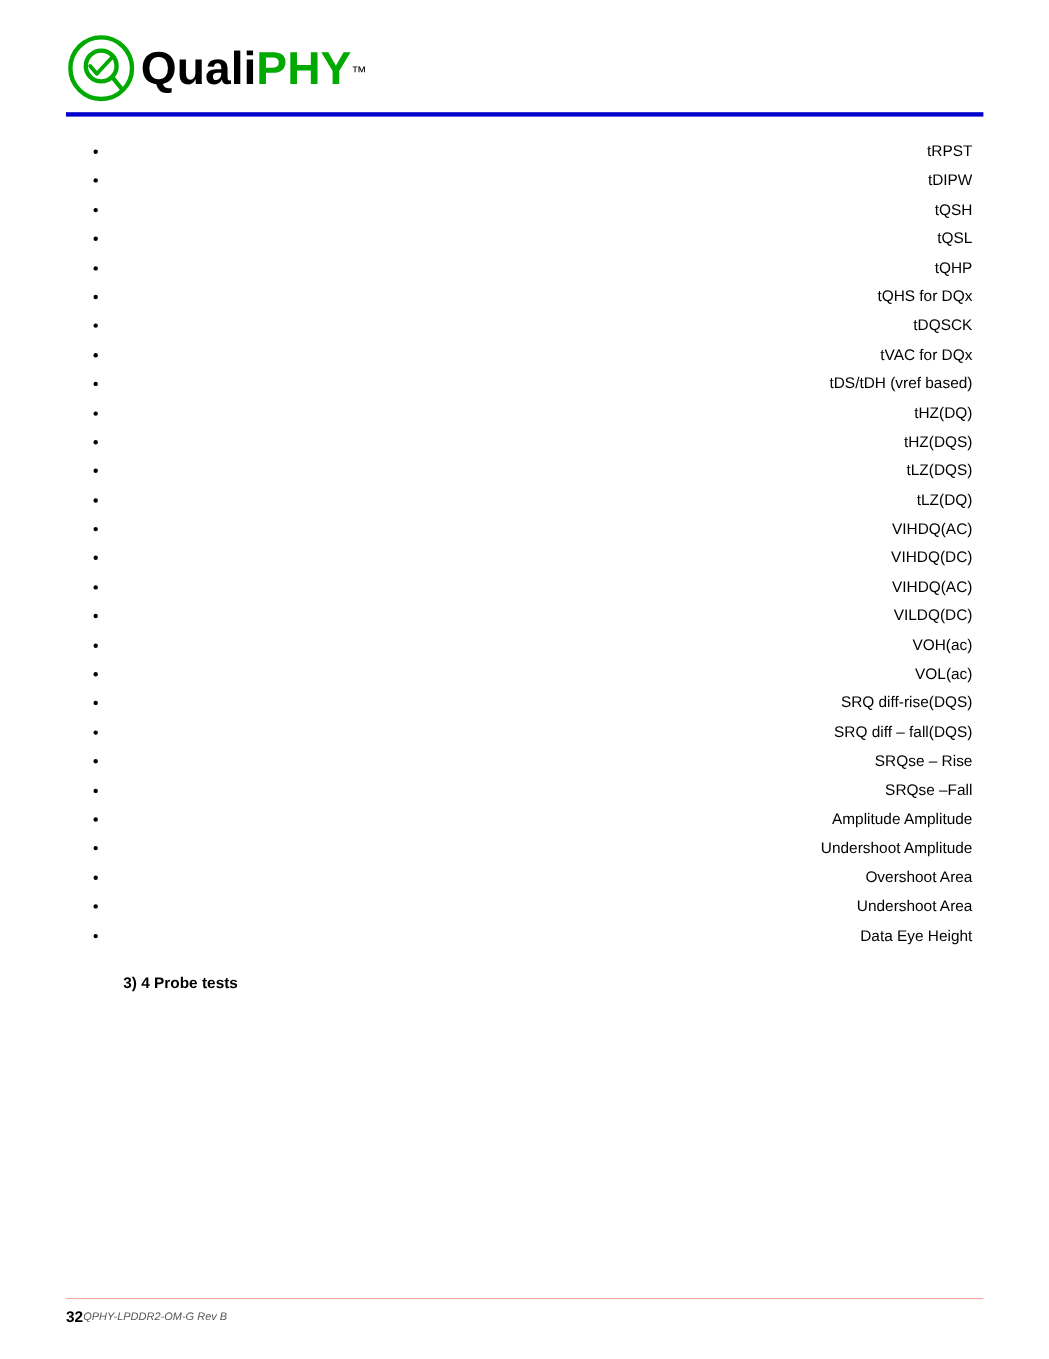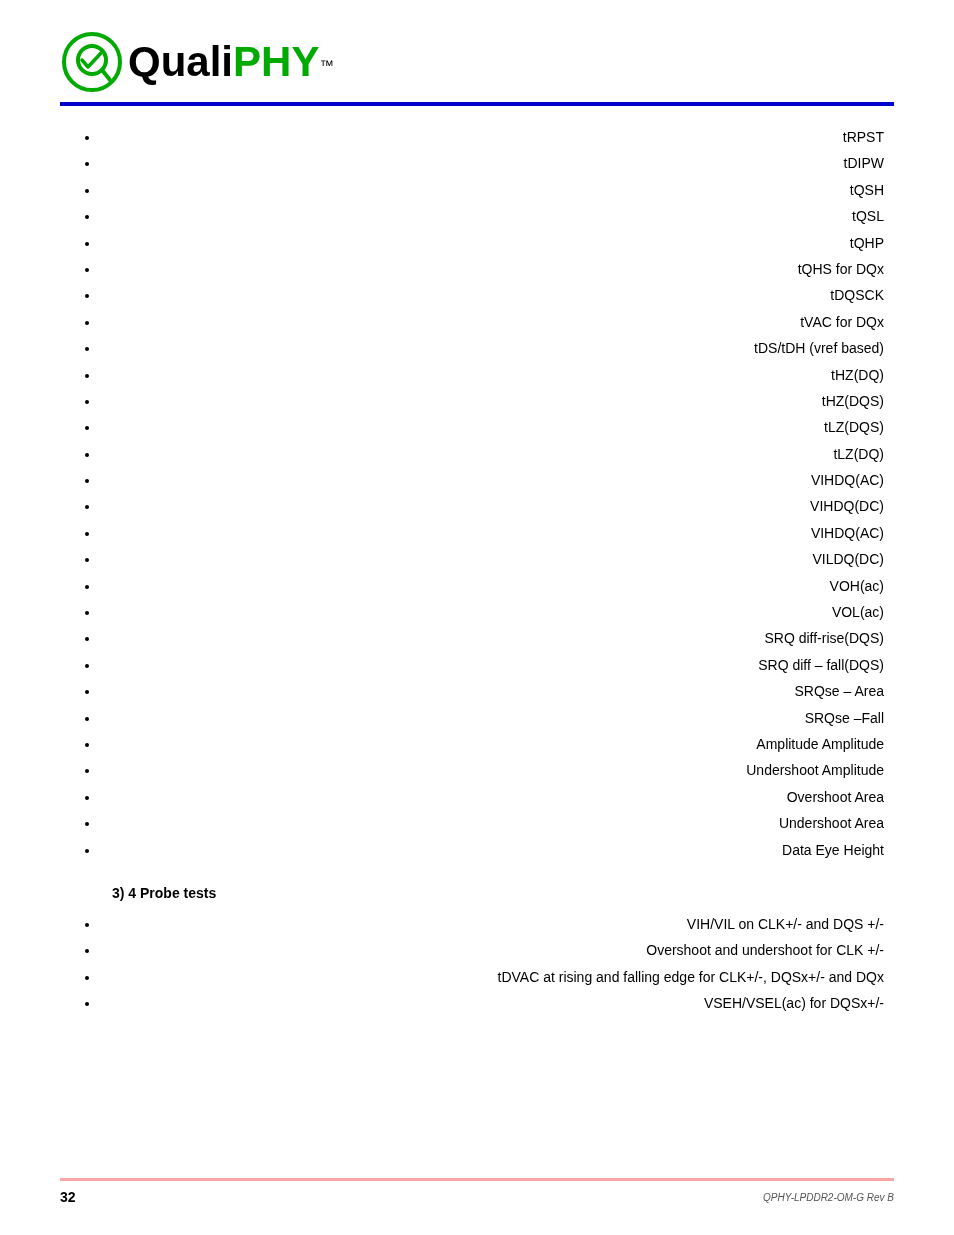--- a/index.html
+++ b/index.html
@@ -74,23 +74,23 @@
       margin-left: 42px;
     }
 
     
     .footer {
       position: absolute;
       bottom: 30px;
       left: 60px;
       right: 60px;
       display: flex;
-      justify-content: space-between;
+      justify-content: flex-start;
       align-items: center;
-      border-top: 3px solid #fca5a5;
+      border-top: 1px solid #fca5a5;
       padding-top: 8px;
     }
 
     .footer-page {
       font-size: 14px;
       font-weight: bold;
     }
 
     .footer-doc {
       font-size: 10px;
@@ -141,37 +141,31 @@
       <li>tLZ(DQS)</li>
       <li>tLZ(DQ)</li>
       <li>VIHDQ(AC)</li>
       <li>VIHDQ(DC)</li>
       <li>VIHDQ(AC)</li>
       <li>VILDQ(DC)</li>
       <li>VOH(ac)</li>
       <li>VOL(ac)</li>
       <li>SRQ diff-rise(DQS)</li>
       <li>SRQ diff – fall(DQS)</li>
-      <li>SRQse – Area</li>
+      <li>SRQse – Rise</li>
       <li>SRQse –Fall</li>
       <li>Amplitude Amplitude</li>
       <li>Undershoot Amplitude</li>
       <li>Overshoot Area</li>
       <li>Undershoot Area</li>
       <li>Data Eye Height</li>
     </ul>
 
     <div class="section-heading">3) 4 Probe tests</div>
 
-    <ul class="bullet-list">
-      <li>VIH/VIL on CLK+/- and DQS +/-</li>
-      <li>Overshoot and undershoot for CLK +/-</li>
-      <li>tDVAC at rising and falling edge for CLK+/-, DQSx+/- and DQx</li>
-      <li>VSEH/VSEL(ac) for DQSx+/-</li>
-    </ul>
 
   </div>
 
   <div class="footer">
     <span class="footer-page">32</span>
     <span class="footer-doc">QPHY-LPDDR2-OM-G Rev B</span>
   </div>
 
 </div>
 

